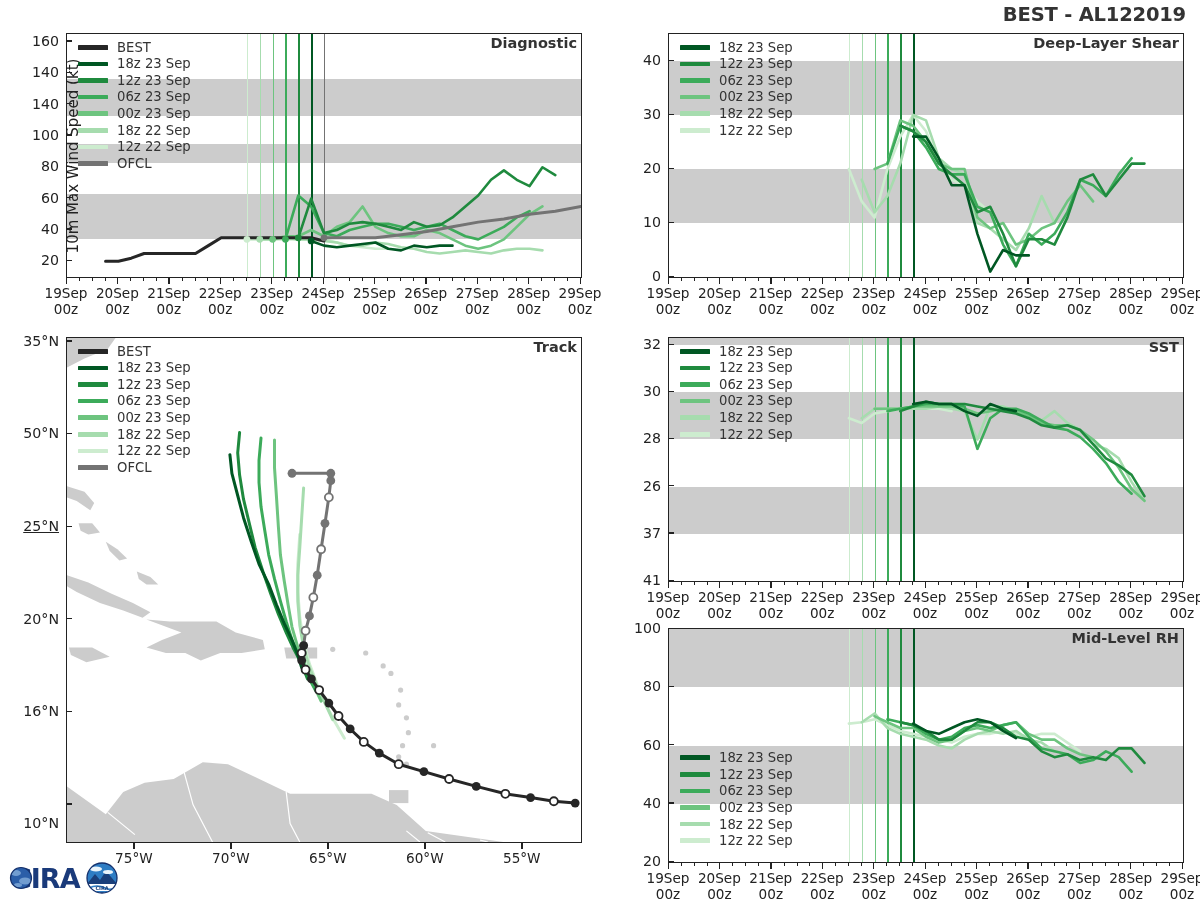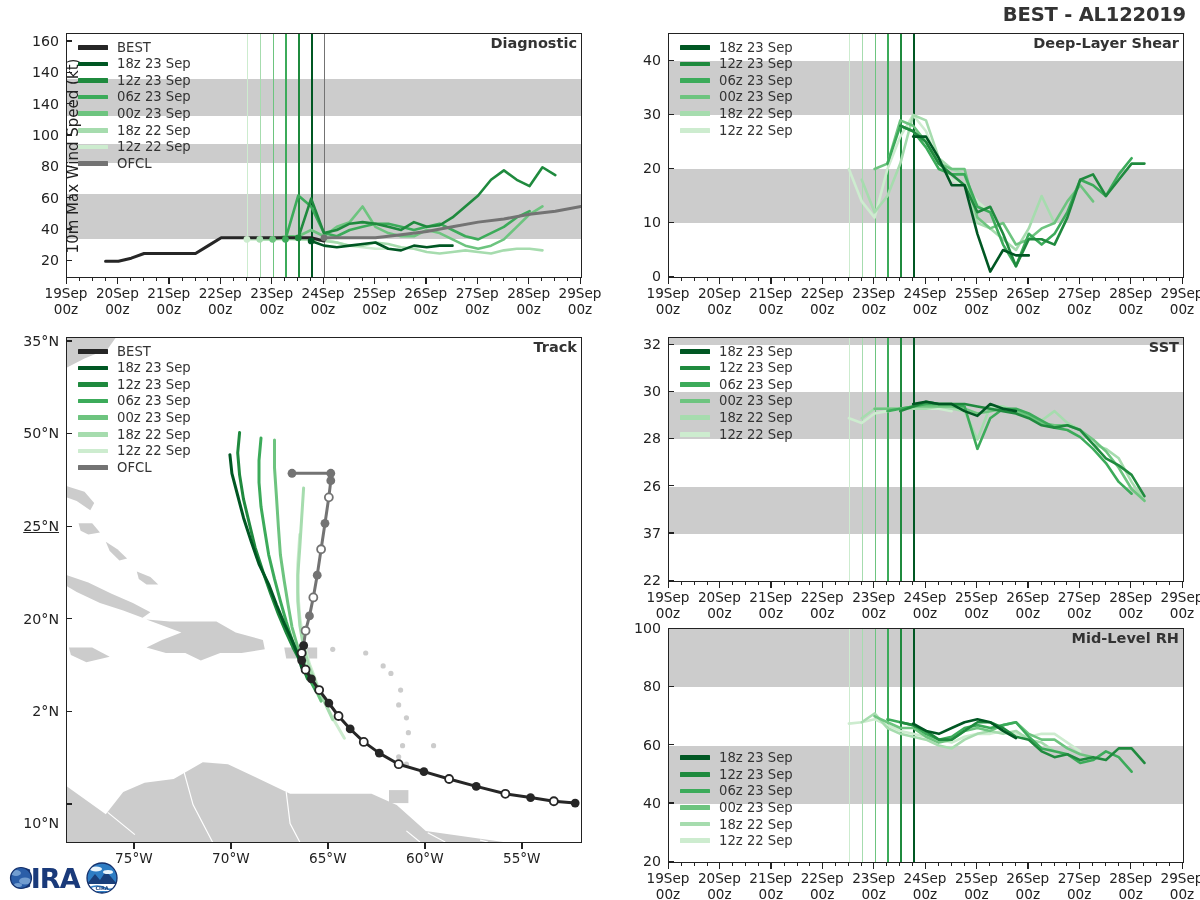--- a/index.html
+++ b/index.html
@@ -324,21 +324,21 @@
         </div>
         <div class="lrow">
           <span class="lswatch" style="background: rgb(166, 220, 174);"></span>
           <span class="llabel">18z 22 Sep</span>
         </div>
         <div class="lrow">
           <span class="lswatch" style="background: rgb(205, 236, 207);"></span>
           <span class="llabel">12z 22 Sep</span>
         </div>
       </div>
-      <div class="ytick" style="right: 523px; top: 243px;">22</div>
+      <div class="ytick" style="right: 523px; top: 243px;">41</div>
       <div class="ytickmark" style="left: 0px; top: 242.5px;"></div>
       <div class="ytick" style="right: 523px; top: 195.816px;">37</div>
       <div class="ytickmark" style="left: 0px; top: 195.316px;"></div>
       <div class="ytick" style="right: 523px; top: 148.631px;">26</div>
       <div class="ytickmark" style="left: 0px; top: 148.131px;"></div>
       <div class="ytick" style="right: 523px; top: 101.447px;">28</div>
       <div class="ytickmark" style="left: 0px; top: 100.947px;"></div>
       <div class="ytick" style="right: 523px; top: 54.2621px;">30</div>
       <div class="ytickmark" style="left: 0px; top: 53.7621px;"></div>
       <div class="ytick" style="right: 523px; top: 7.07767px;">32</div>
@@ -609,21 +609,21 @@
           <span class="lswatch" style="background: rgb(205, 236, 207);"></span>
           <span class="llabel">12z 22 Sep</span>
         </div>
         <div class="lrow">
           <span class="lswatch" style="background: rgb(115, 115, 115);"></span>
           <span class="llabel">OFCL</span>
         </div>
       </div>
       <div class="ytick" style="right: 523px; top: 486px; margin-left: 42px;">10°N</div>
       <div class="ytickmark" style="left: 0px; top: 466.441px;"></div>
-      <div class="ytick" style="right: 523px; top: 374.294px;">2°N</div>
+      <div class="ytick" style="right: 523px; top: 374.294px;">16°N</div>
       <div class="ytickmark" style="left: 0px; top: 373.794px;"></div>
       <div class="ytick" style="right: 523px; top: 281.647px;">20°N</div>
       <div class="ytickmark" style="left: 0px; top: 281.147px;"></div>
       <div class="ytick" style="right: 523px; top: 189px; text-decoration: underline;">25°N</div>
       <div class="ytickmark" style="left: 0px; top: 188.5px;"></div>
       <div class="ytick" style="right: 523px; top: 96.3529px;">50°N</div>
       <div class="ytickmark" style="left: 0px; top: 95.8529px;"></div>
       <div class="ytick" style="right: 523px; top: 3.70588px;">35°N</div>
       <div class="ytickmark" style="left: 0px; top: 3.20588px;"></div>
       <div class="xtick" style="left: 32.8868px; width: 70px; top: 514px;">75°W</div>

